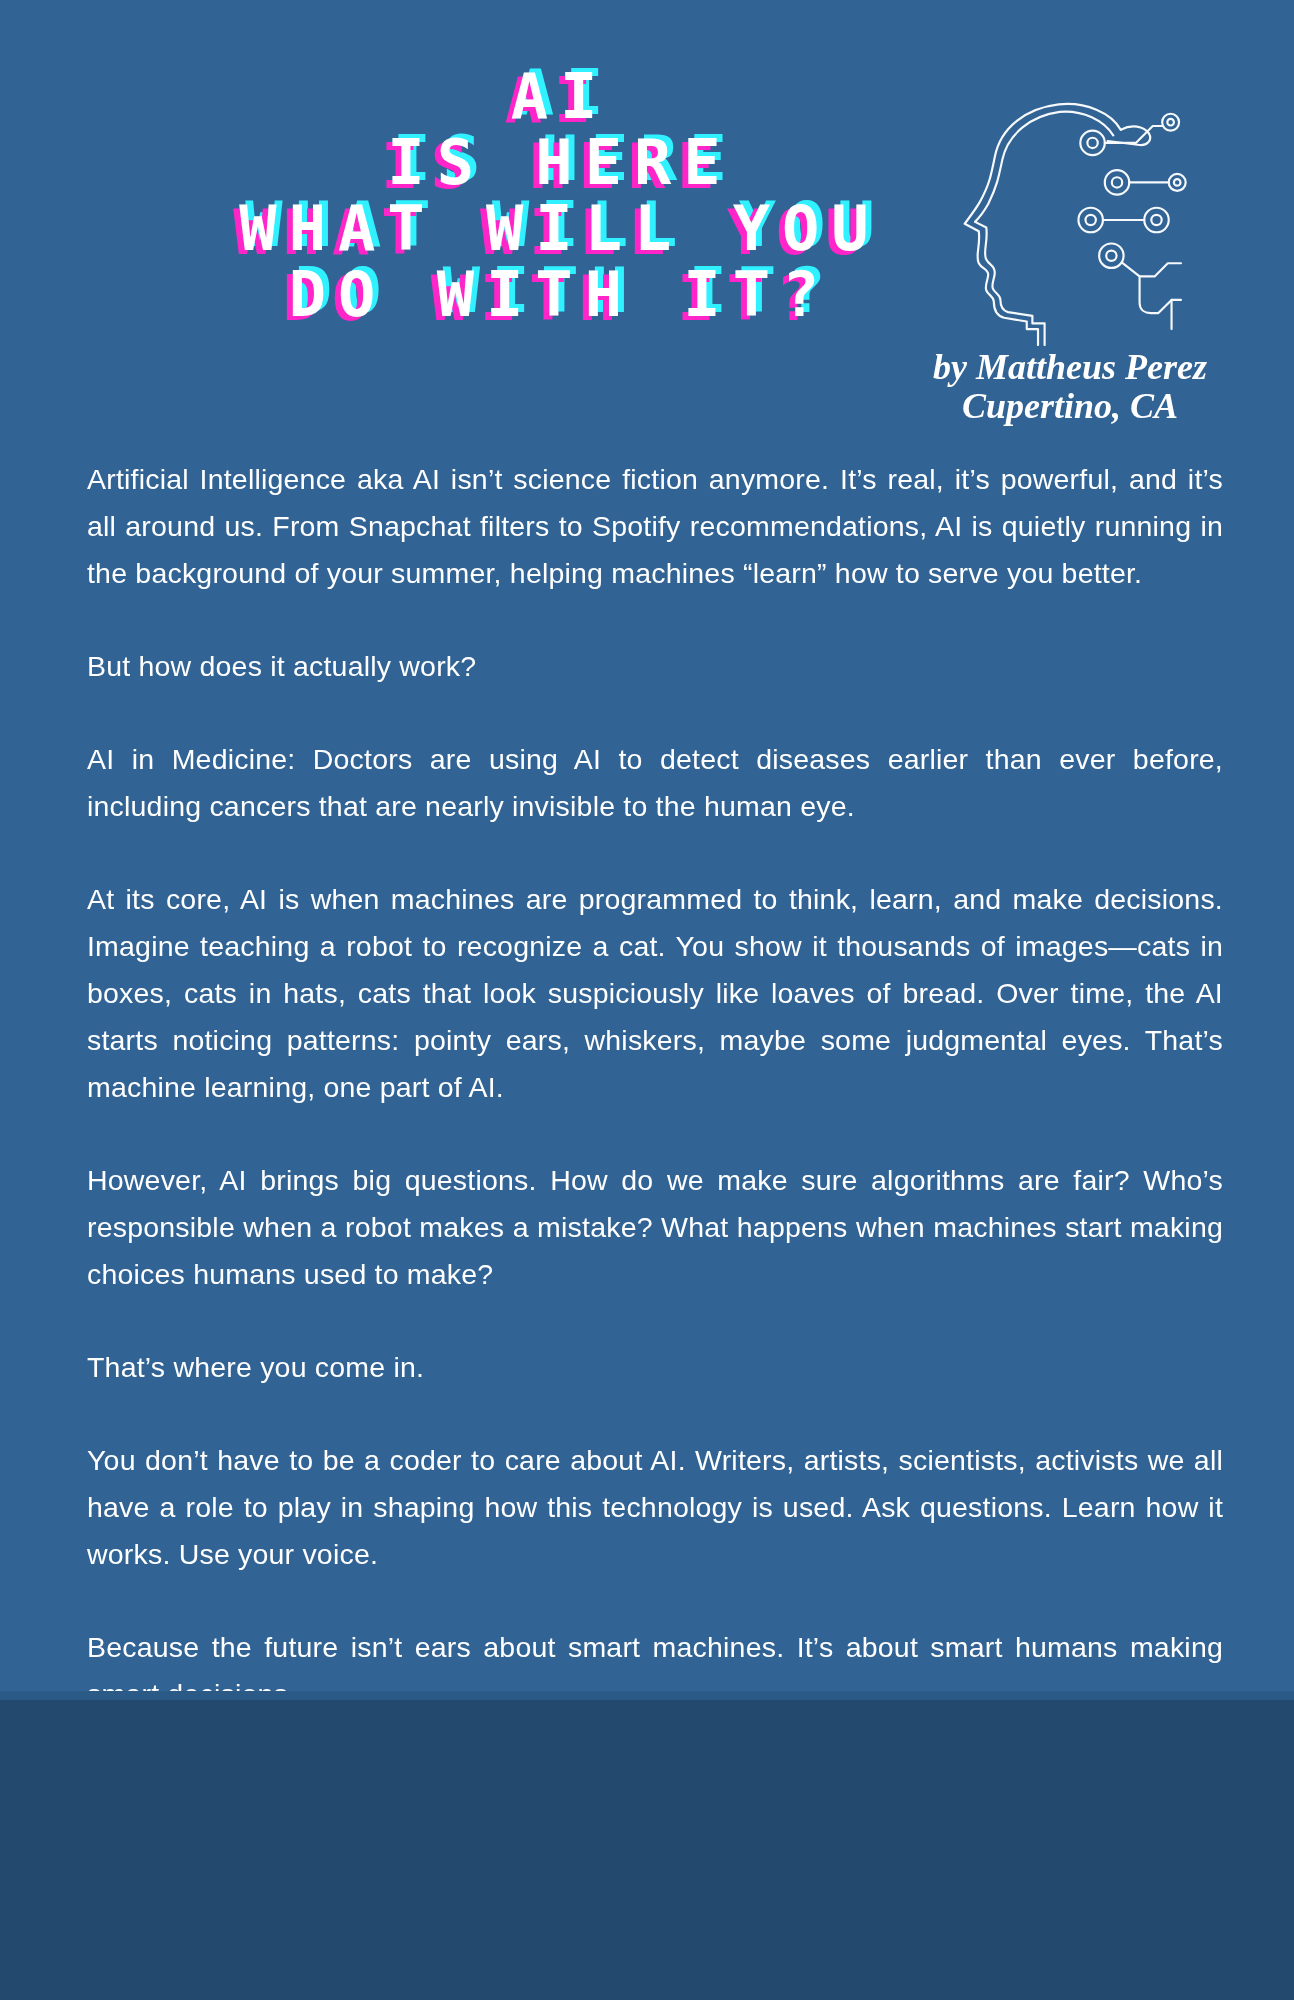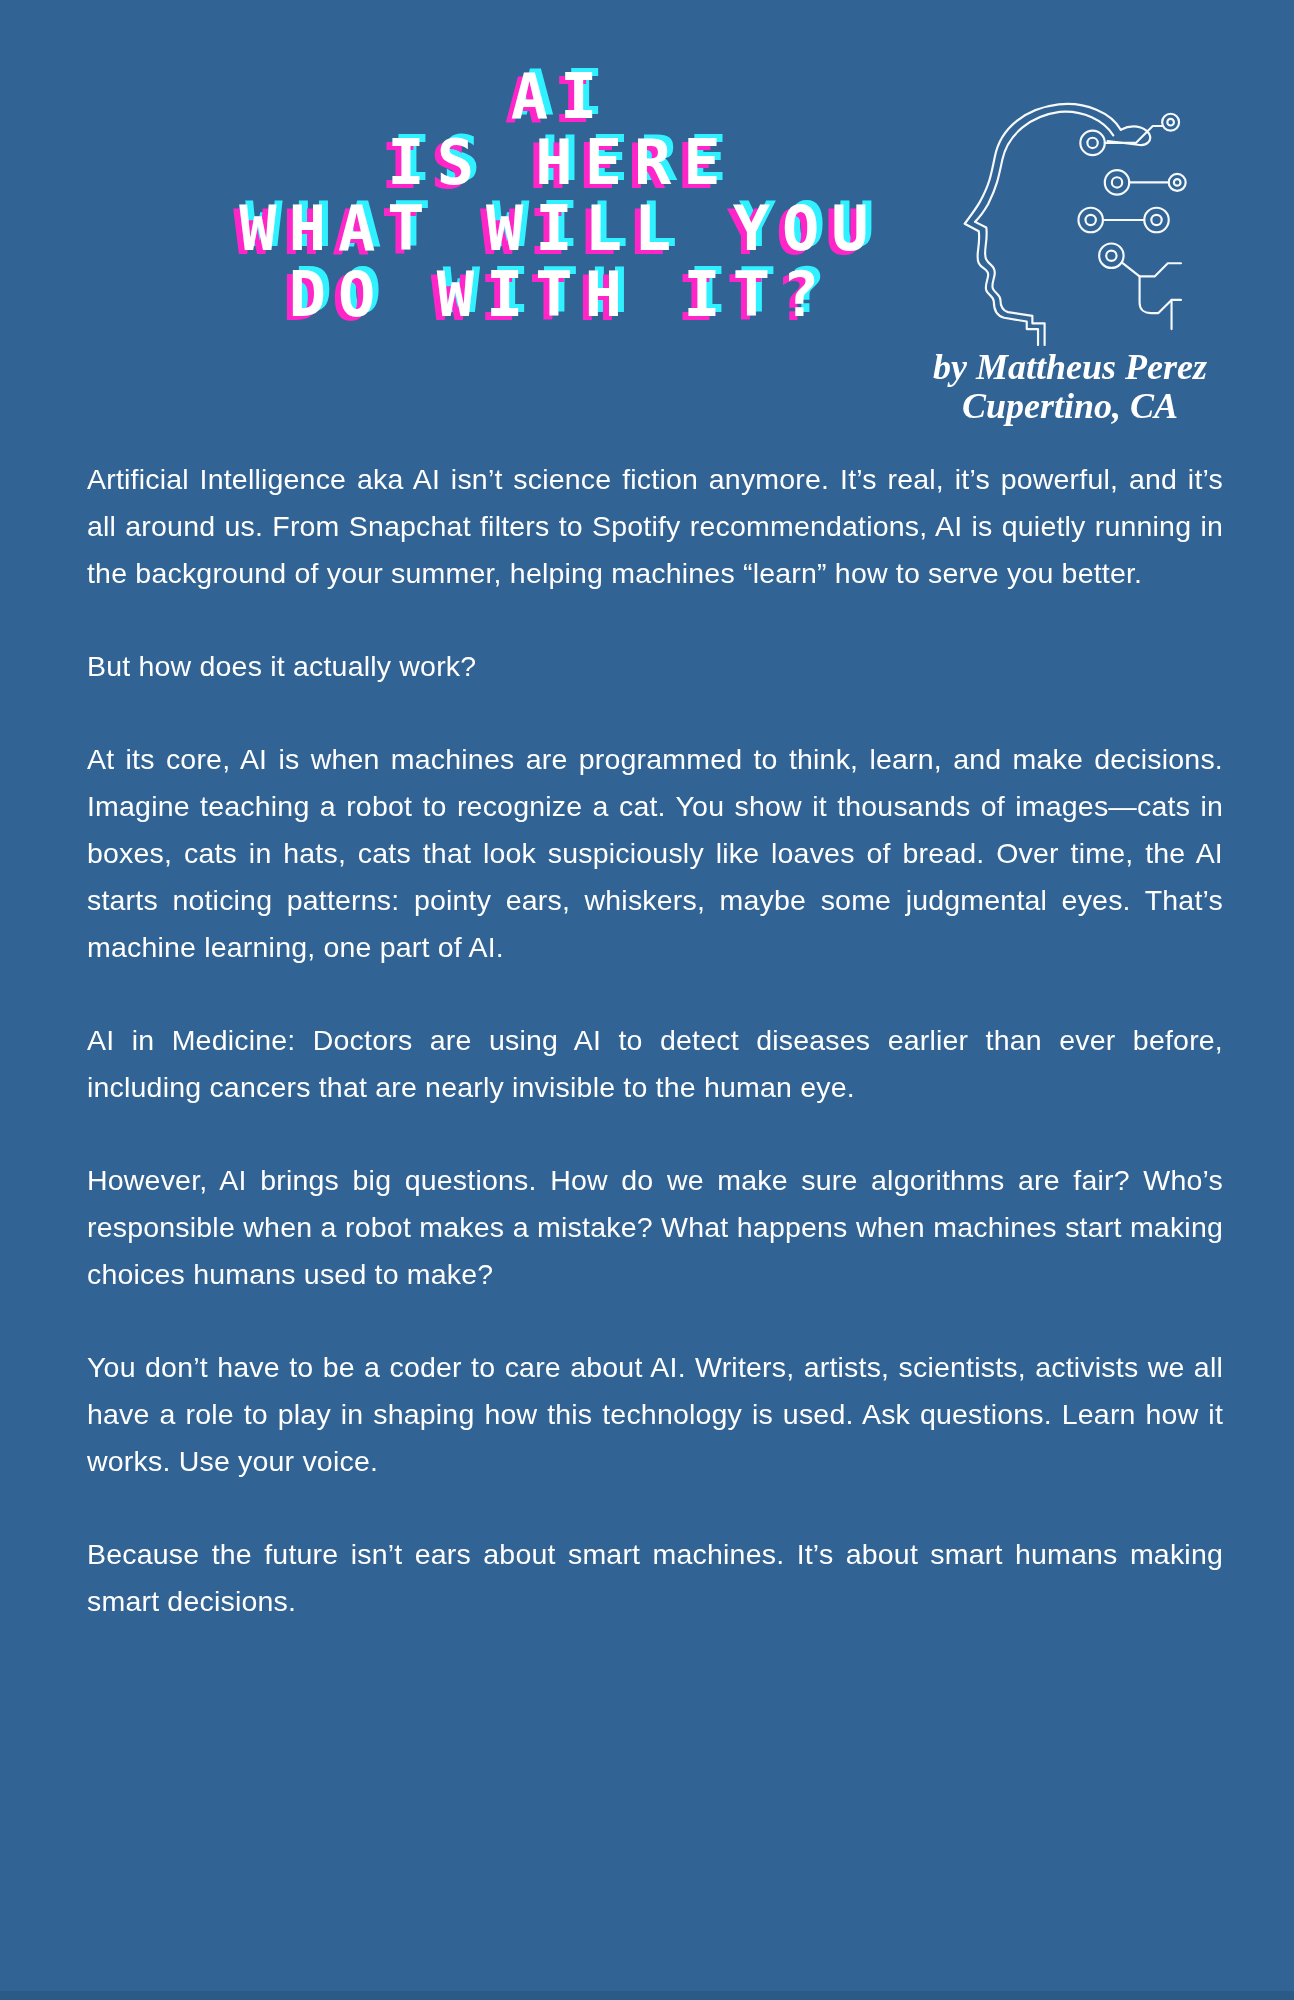--- a/index.html
+++ b/index.html
@@ -1,18 +1,18 @@
 <!DOCTYPE html>
 <html style="--bg: #316394; --ink: #ffffff; --bar: #2b5a86; --magenta: #ff25c8; --cyan: #2ff1ff;"><head>
 <meta charset="utf-8">
 <style>
   html,body{margin:0;padding:0;background:#24496e;}
   .page{
     position:relative;
-    width:1294px;height:2000px;
+    width:1294px;height:1700px;
     background:var(--bg,#316394);
     overflow:hidden;
     font-family:"Liberation Sans",sans-serif;
   }
   
   .title{
     position:absolute;top:64px;left:0;width:1120px;margin:0;
     text-align:center;
     font-family:"DejaVu Sans Mono",monospace;
     font-weight:700;
@@ -90,21 +90,22 @@
         </g>
       </svg>
       <div class="byline">by Mattheus Perez</div>
       <div class="byline">Cupertino, CA</div>
     </div>
   </header>
 
   <main class="article">
     <p>Artificial Intelligence aka AI isn’t science fiction anymore. It’s real, it’s powerful, and it’s all around us. From Snapchat filters to Spotify recommendations, AI is quietly running in the background of your summer, helping machines “learn” how to serve you better.</p>
     <p>But how does it actually work?</p>
+    <p>AI in Medicine: Doctors are using AI to detect diseases earlier than ever before, including cancers that are nearly invisible to the human eye.</p>
     <p>At its core, AI is when machines are programmed to think, learn, and make decisions. Imagine teaching a robot to recognize a cat. You show it thousands of images—cats in boxes, cats in hats, cats that look suspiciously like loaves of bread. Over time, the AI starts noticing patterns: pointy ears, whiskers, maybe some judgmental eyes. That’s machine learning, one part of AI.</p>
-    <p>AI in Medicine: Doctors are using AI to detect diseases earlier than ever before, including cancers that are nearly invisible to the human eye.</p>
     <p>However, AI brings big questions. How do we make sure algorithms are fair? Who’s responsible when a robot makes a mistake? What happens when machines start making choices humans used to make?</p>
+    <p>That’s where you come in.</p>
     <p>You don’t have to be a coder to care about AI. Writers, artists, scientists, activists we all have a role to play in shaping how this technology is used. Ask questions. Learn how it works. Use your voice.</p>
     <p>Because the future isn’t ears about smart machines. It’s about smart humans making smart decisions.</p>
   </main>
 
   <div class="bottom-bar"></div>
 </div>
 
 </body></html>

